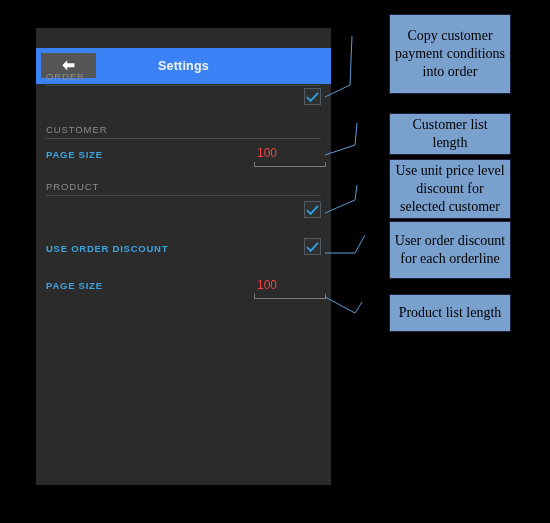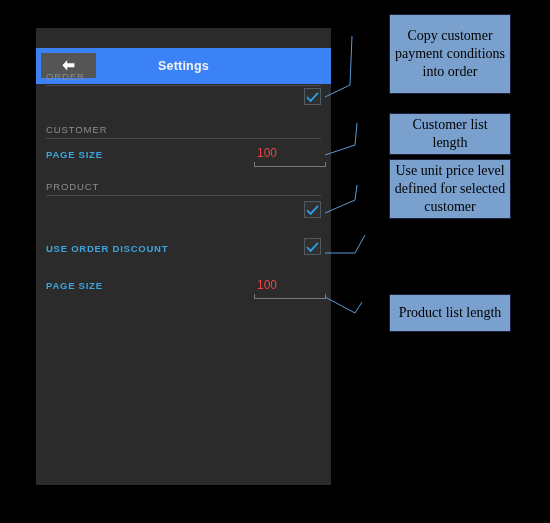--- a/index.html
+++ b/index.html
@@ -216,21 +216,24 @@
 
   <div class="callout" style="left:389px; top:14px; width:122px; height:80px;">
     <span>Copy customer payment conditions into order</span>
   </div>
 
   <div class="callout" style="left:389px; top:113px; width:122px; height:42px;">
     <span>Customer list length</span>
   </div>
 
   <div class="callout" style="left:389px; top:159px; width:122px; height:60px;">
-    <span>Use unit price level defined for selected customer</span>
-  </div>
-
+    <span>Use unit price level discount for selected customer</span>
+  </div>
+
+  <div class="callout" style="left:389px; top:221px; width:122px; height:58px;">
+    <span>User order discount for each orderline</span>
+  </div>
 
   <div class="callout" style="left:389px; top:294px; width:122px; height:32px;text-align:center;">
     <span>Product list length</span>
   </div>
 
 </div>
 
 </body></html>

